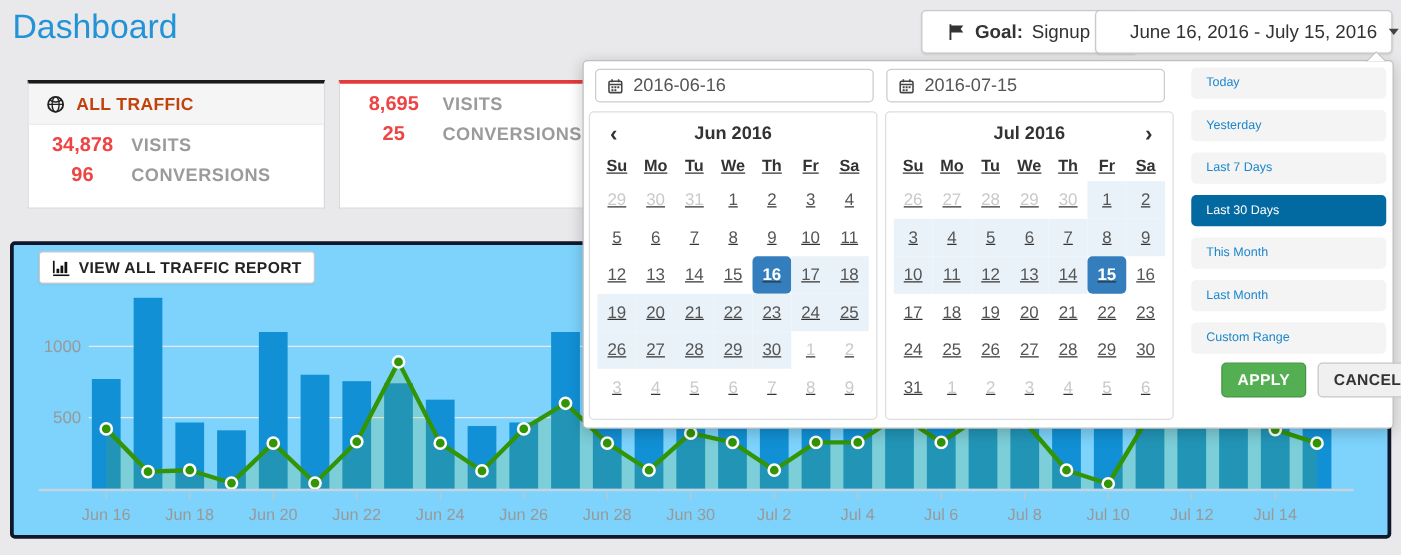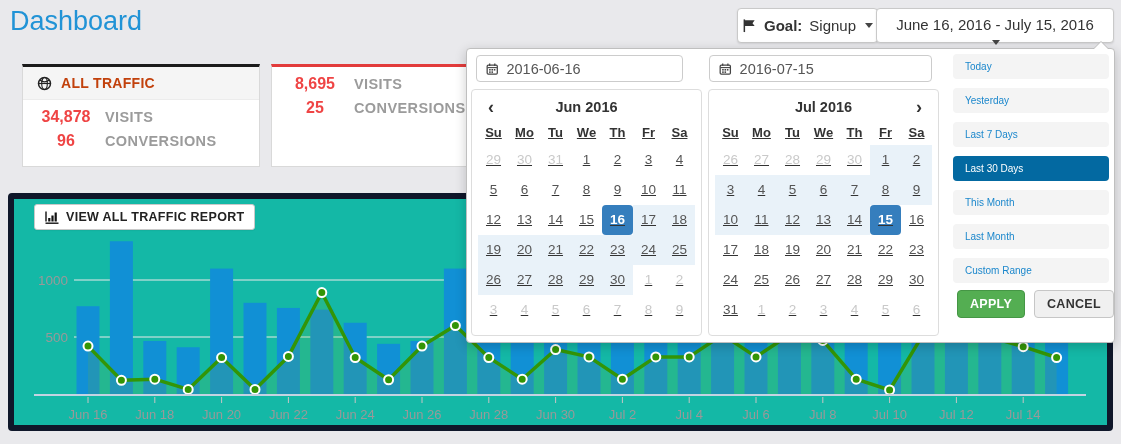--- a/index.html
+++ b/index.html
@@ -9,59 +9,59 @@
     background:#e9e9ec;
     font-family:"Liberation Sans", sans-serif;
     color:#333;
   }
   .page-title { position:absolute; left:10px; top:6px; font-size:27px; color:#2193d6; }
 
   .btn-top {
     position:absolute; top:8px; height:35px; background:#fff;
     border:1px solid #c9c9c9; border-radius:4px;
     box-shadow:0 1px 2px rgba(0,0,0,.10);
-    display:flex; align-items:center; gap:7px; padding:0 4px;
+    display:flex; align-items:center; gap:7px; padding:0 20px;
     font-size:15px; color:#333; cursor:pointer; white-space:nowrap;
   }
   #goal-btn { left:737px; }
-  #date-btn { left:876px; width:238px;flex-direction:column; }
+  #date-btn { left:876px; width:238px; }
   .bold { font-weight:bold; }
   .caret { width:0; height:0; border-left:4px solid transparent; border-right:4px solid transparent; border-top:5px solid #444; margin-left:2px; }
 
   .card { position:absolute; top:64px; width:238px; height:103px; background:#fff;
     border:1px solid #d9d9d9; border-top-width:3px; }
   #card-all { left:22px; }
   #card-ad  { left:271px; }
   .card-head { height:33px; background:#f5f5f5; border-bottom:1px solid #ececec;
     display:flex; align-items:center; gap:9px; padding:12px 14px;
     font-weight:bold; font-size:14px; color:#c2410c; letter-spacing:.3px; }
   .card-body { padding:8px 14px 0 14px; }
   .stat-row { display:flex; gap:10px; align-items:baseline; margin-bottom:6px; }
   .stat-num { width:58px; text-align:center; font-weight:bold; font-size:16px; color:#ef4444; }
   .stat-label { color:#9b9b9b; font-weight:bold; font-size:14.5px; letter-spacing:.4px; }
 
   .chart-panel { position:absolute; left:8px; top:193px; width:1105px; height:238px;
-    background:#14b8a6; border:6px solid #0f172a; border-radius:4px; }
+    background:#7dd3fc; border:3px solid #0f172a; border-radius:4px; }
   .report-btn { position:absolute; left:20px; top:5px; height:26px; background:#fff;
     border:1px solid #c9c9c9; border-radius:3px; display:flex; align-items:center; gap:7px;
     padding:0 10px; font-size:12.5px; font-weight:bold; color:#222; cursor:pointer;
     box-shadow:0 1px 1px rgba(0,0,0,.05); letter-spacing:.3px; z-index:2; }
   #chart-svg { position:absolute; left:0; top:0; }
 
   .popup { position:absolute; left:466px; top:48px; width:649px; height:295px;
     background:#fff; border:1px solid #bfbfbf; border-radius:4px;
     box-shadow:0 3px 12px rgba(0,0,0,.20); z-index:10; }
   .popup-arrow-outer { position:absolute; top:-8px; left:626px; width:0; height:0;
     border-left:8px solid transparent; border-right:8px solid transparent; border-bottom:8px solid #bbb; }
   .popup-arrow-inner { position:absolute; top:-7px; left:627px; width:0; height:0;
     border-left:7px solid transparent; border-right:7px solid transparent; border-bottom:7px solid #fff; }
 
   .dp-input { position:absolute; top:6px; height:27px; border:1px solid #ccc; border-radius:4px;
     display:flex; align-items:center; gap:8px; padding:0 9px; background:#fff; }
-  #dp-input-start { left:9px; width:207px; }
+  #dp-input-start { left:9px; width:223px; }
   #dp-input-end   { left:242px; width:223px; }
   .dp-input input { border:none; outline:none; width:100%; font-size:14.5px; color:#555;
     font-family:"Liberation Sans", sans-serif; padding:0; }
 
   .cal { position:absolute; top:40px; width:231px; height:247px; border:1px solid #ddd;
     border-radius:4px; padding:5px 6px; background:#fff; }
   #cal-left { left:4px; }
   #cal-right { left:241px; }
   .cal-head { height:24px; display:grid; grid-template-columns:26px 1fr 26px; align-items:center; }
   .cal-title { text-align:center; font-weight:bold; font-size:14.5px; color:#333; }
@@ -73,21 +73,21 @@
   .day.range { background:#e9f2f9; }
   .day.sel { background:#357ebd; color:#fff; font-weight:bold; border-radius:4px; }
 
   .presets { position:absolute; left:486px; top:5px; width:156px; }
   .pill { height:25px; line-height:25px; background:#f4f4f4; border-radius:4px;
     margin-bottom:9px; padding-left:12px; font-size:10px; color:#1b87cc; cursor:pointer; }
   .pill.active { background:#0369a1; color:#fff; }
   .dp-actions { position:absolute; left:490px; top:241px; display:flex; gap:9px; }
   .btn-sm { height:28px; padding:0 12px; border-radius:4px; font-weight:bold; font-size:12.5px;
     display:flex; align-items:center; cursor:pointer; letter-spacing:.3px; }
-  .apply  { background:#54ae52; border:1px solid #459645; color:#fff; }
+  .apply  { background:#54ae52; border:1px solid #459645; color:#fff;margin-left:20px; }
   .cancel { background:#f0f0f0; border:1px solid #c6c6c6; color:#333; }
 </style>
 </head>
 <body>
 
 <div>
 
   <div class="page-title">Dashboard</div>
 
   <div class="btn-top" id="goal-btn">

